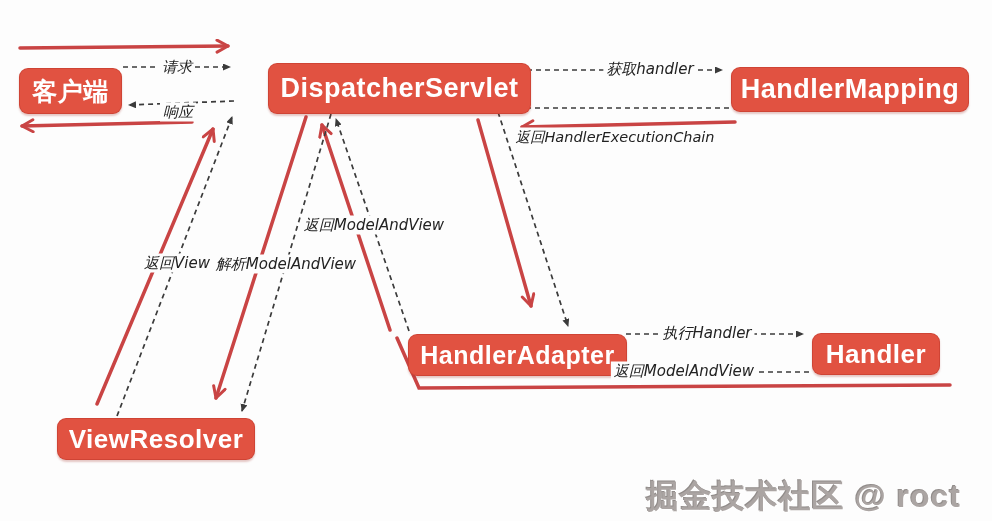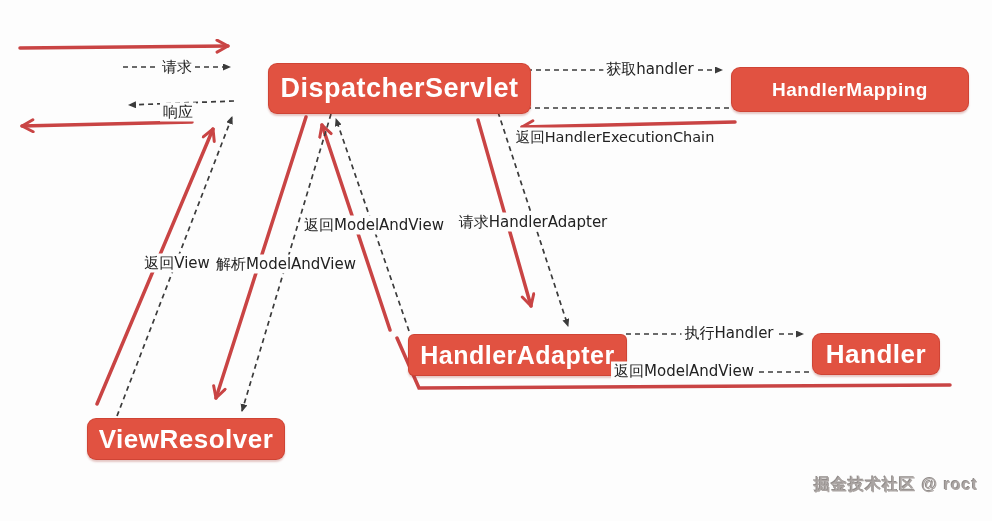--- a/index.html
+++ b/index.html
@@ -11,43 +11,43 @@
   .arrows{position:absolute;left:0;top:0;width:992px;height:521px;}
   .node{
     position:absolute;display:flex;align-items:center;justify-content:center;
     background:#e15241;color:#ffffff;font-weight:700;
     border-radius:9px;border:1px solid rgba(186,52,40,.45);
     box-shadow:0 2px 2px rgba(160,40,30,.25);
     letter-spacing:.5px;white-space:nowrap;
   }
   .node-client        {left:19px;  top:68px;  width:101px; height:44px; font-size:25px;}
   .node-dispatcher    {left:237px; top:63px;  width:261px; height:49px; font-size:27px;margin-left:31px;}
-  .node-handlermapping{left:731px; top:67px;  width:236px; height:43px; font-size:19px;}
-  .node-handleradapter{left:408px; top:334px; width:217px; height:40px; font-size:25px;border-radius:6px;}
+  .node-handlermapping{left:731px; top:67px;  width:236px; height:43px; font-size:27px;}
+  .node-handleradapter{left:408px; top:334px; width:217px; height:40px; font-size:25px;}
   .node-handler       {left:812px; top:333px; width:126px; height:40px; font-size:26px;}
-  .node-viewresolver  {left:87px;  top:418px; width:196px; height:40px; font-size:26px;text-align:center;}
+  .node-viewresolver  {left:57px;  top:418px; width:196px; height:40px; font-size:26px;text-align:center;}
   .edge-label{
     position:absolute;transform:translate(-50%,-50%);
-    font-size:15px;color:#222;
+    font-style:italic;font-size:15px;color:#222;
     background:#fdfdfd;padding:0 3px;white-space:nowrap;
     font-family:"DejaVu Sans",sans-serif;
   }
   .lbl-request      {left:177px; top:67px;}
   .lbl-response     {left:178px; top:112px;}
   .lbl-gethandler   {left:613px; top:69px;margin-left:37px;}
   .lbl-returnchain  {left:615px; top:107px; font-size:14.5px;margin-top:30px;}
   .lbl-returnview   {left:177px; top:263px;}
   .lbl-resolvemav   {left:286px; top:264px;}
   .lbl-returnmav-ds {left:374px; top:225px;}
   .lbl-reqadapter   {left:533px; top:222px;}
-  .lbl-exechandler  {left:707px; top:333px;margin-left:22px;}
+  .lbl-exechandler  {left:707px; top:333px;}
   .lbl-returnmav-ha {left:684px; top:371px;}
   .watermark{
-    position:absolute;right:14px;top:475px;
-    font-size:16px;font-weight:700;color:#aba5a3;
+    position:absolute;right:31px;top:475px;
+    font-size:32px;font-weight:700;color:#aba5a3;
     text-shadow:-1px -1px 0 #918c8a, 1px 1px 1px #ffffff;
     letter-spacing:1px;
   }
 </style>
 </head>
 <body>
 
 <div class="canvas">
 
   <svg class="arrows" viewBox="0 0 992 521" xmlns="http://www.w3.org/2000/svg">
@@ -78,31 +78,31 @@
       <line x1="729" y1="108" x2="508" y2="108" marker-end="url(#ah-dash)"></line>
       <line x1="117" y1="416" x2="232" y2="117" marker-end="url(#ah-dash)"></line>
       <line x1="331" y1="114" x2="242" y2="411" marker-end="url(#ah-dash)"></line>
       <line x1="409" y1="331" x2="336" y2="119" marker-end="url(#ah-dash)"></line>
       <line x1="498" y1="112" x2="568" y2="326" marker-end="url(#ah-dash)"></line>
       <line x1="626" y1="334" x2="803" y2="334" marker-end="url(#ah-dash)"></line>
       <line x1="809" y1="372" x2="617" y2="372" marker-end="url(#ah-dash)"></line>
     </g>
   </svg>
 
+  <div class="node node-client">客户端</div>
   <div class="node node-dispatcher">DispatcherServlet</div>
   <div class="node node-handlermapping">HandlerMapping</div>
   <div class="node node-handleradapter">HandlerAdapter</div>
   <div class="node node-handler">Handler</div>
   <div class="node node-viewresolver">ViewResolver</div>
 
   <span class="edge-label lbl-request">请求</span>
   <span class="edge-label lbl-response">响应</span>
   <span class="edge-label lbl-gethandler">获取handler</span>
   <span class="edge-label lbl-returnchain">返回HandlerExecutionChain</span>
   <span class="edge-label lbl-returnmav-ds">返回ModelAndView</span>
-  <span class="edge-label lbl-reqadapter">请求HandlerAdapter</span>
   <span class="edge-label lbl-returnview">返回View</span>
   <span class="edge-label lbl-resolvemav">解析ModelAndView</span>
   <span class="edge-label lbl-exechandler">执行Handler</span>
   <span class="edge-label lbl-returnmav-ha">返回ModelAndView</span>
 
   <div class="watermark">掘金技术社区 @ roct</div>
 </div>
 
 </body></html>

